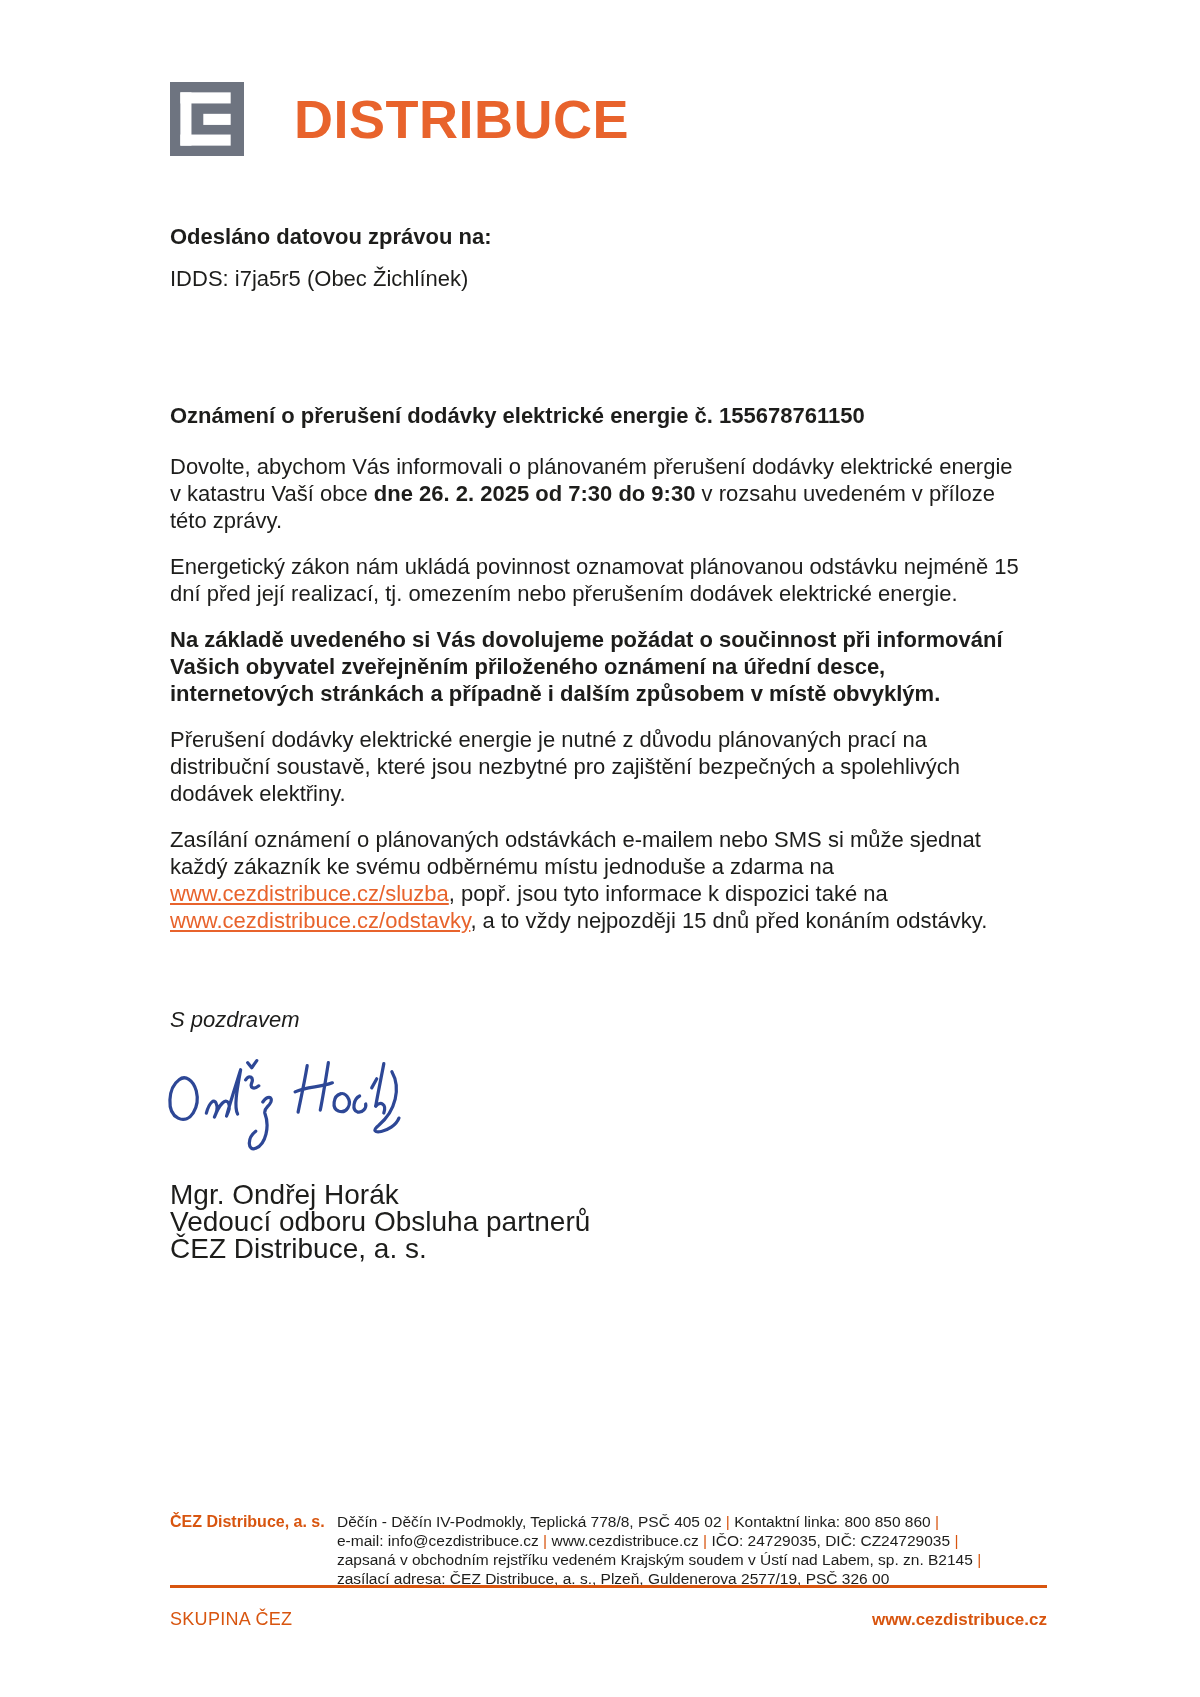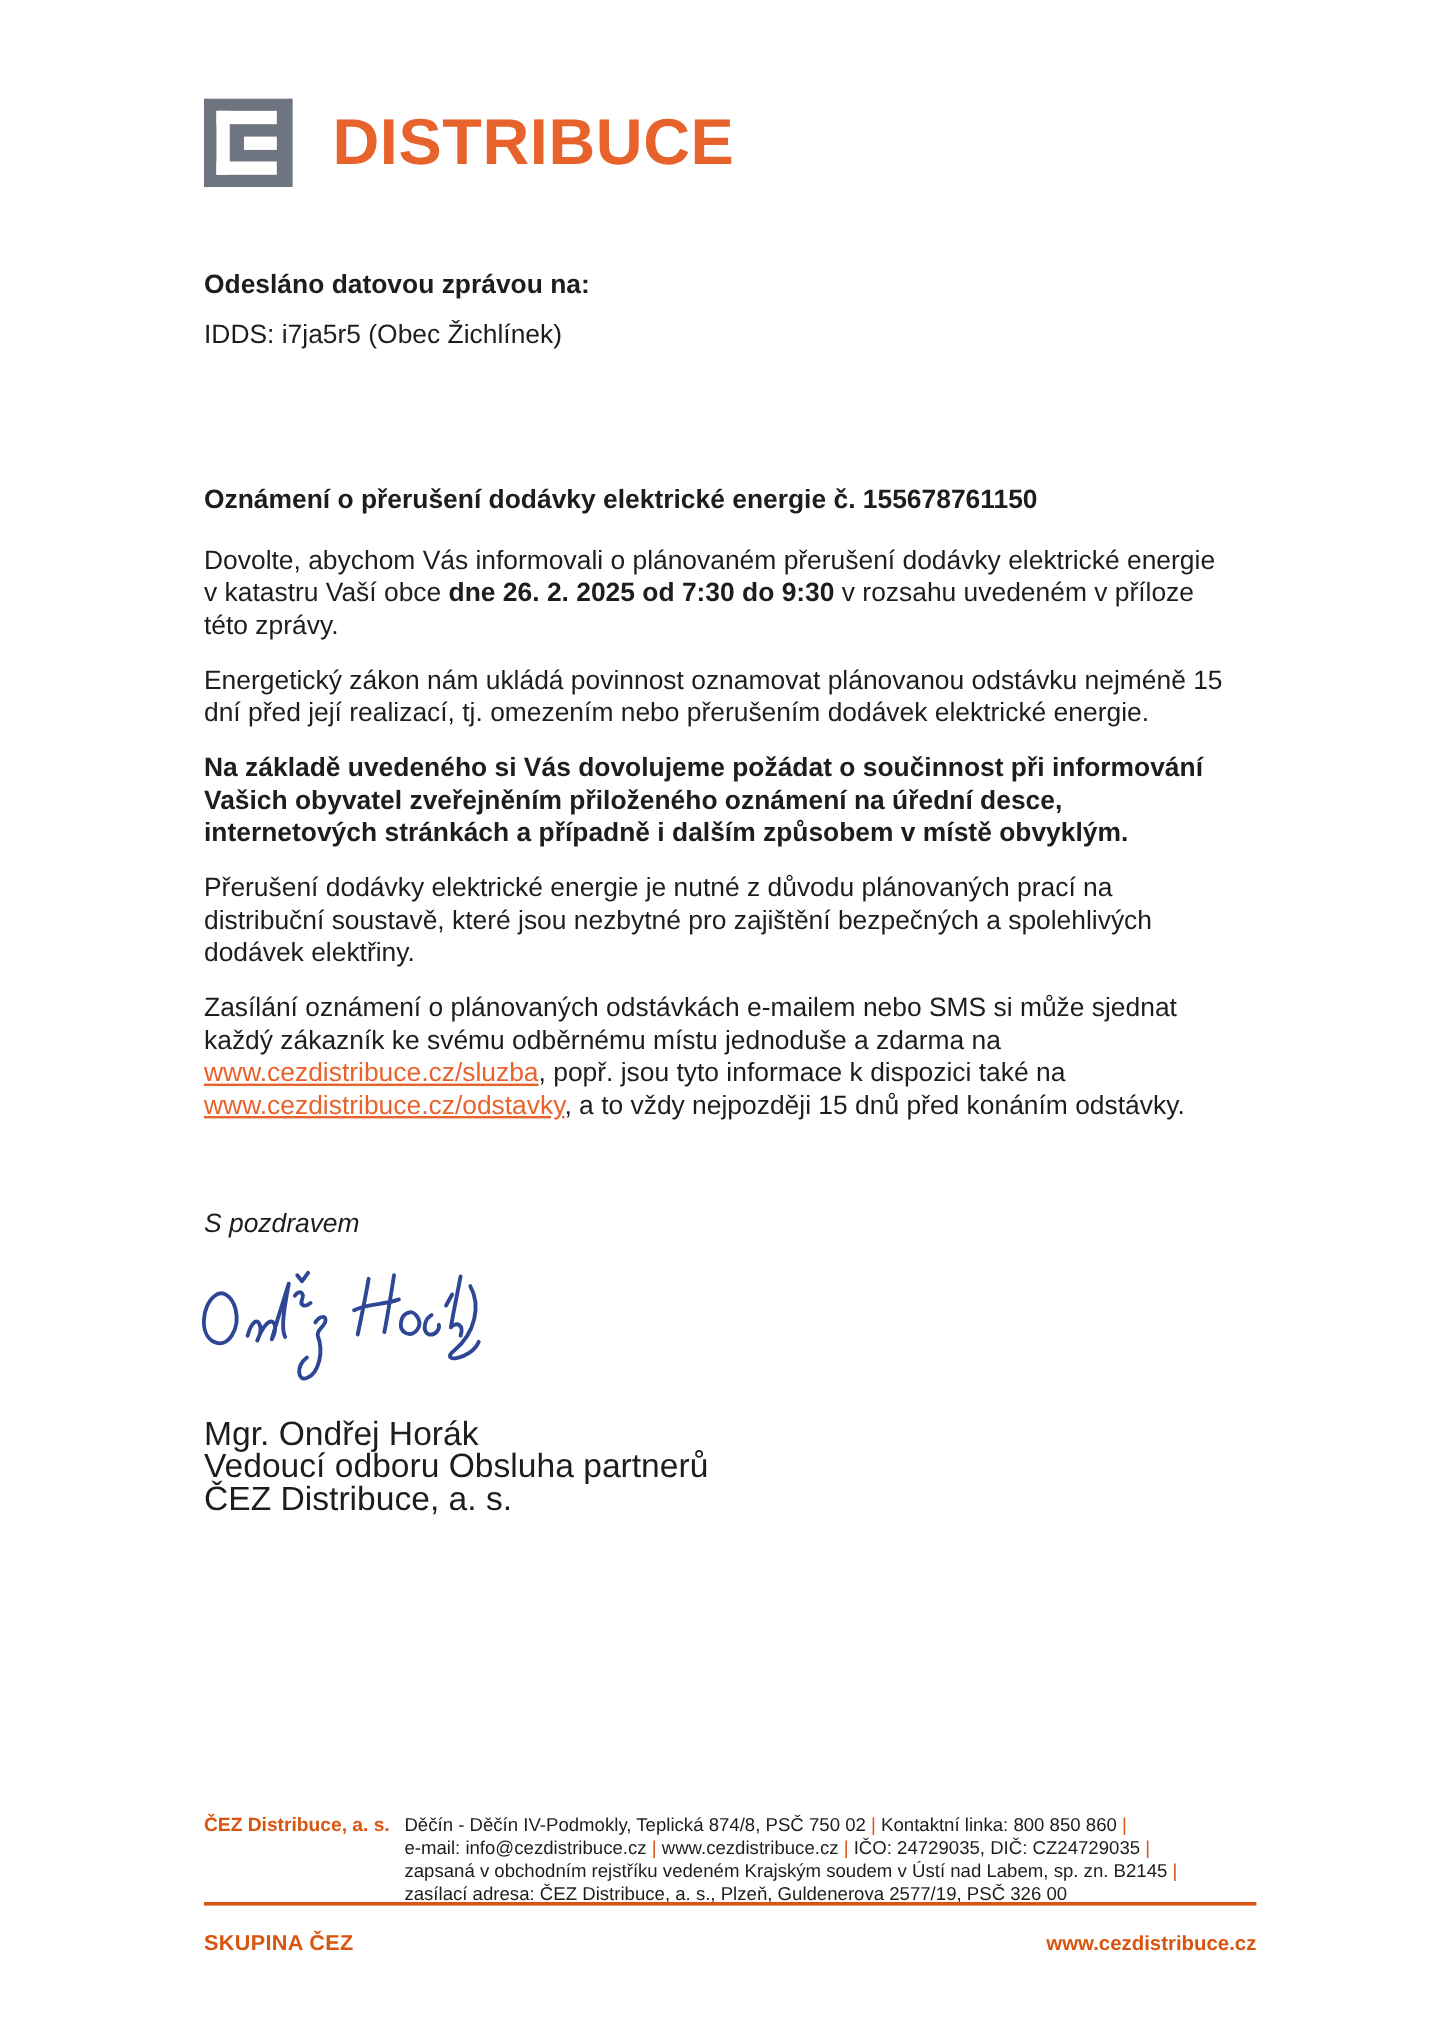--- a/index.html
+++ b/index.html
@@ -17,21 +17,21 @@
     background:var(--page-bg);
     font-family:"Liberation Sans","DejaVu Sans",sans-serif;
     color:var(--ink);
   }
   .abs{position:absolute;}
 
   
   .logo-row{top:82px;left:170px;display:flex;align-items:center;}
   .logo-mark{width:74px;height:74px;display:block;}
   .logo-word{
-    margin-left:33px;font-size:54px;font-weight:bold;letter-spacing:.5px;
+    margin-left:50px;font-size:54px;font-weight:bold;letter-spacing:.5px;
     color:var(--accent);line-height:74px;
   }
 
   
   .sent-heading{top:224px;left:170px;font-size:22px;font-weight:bold;}
   .sent-recipient{top:266px;left:170px;font-size:22px;}
 
   
   .letter-body{top:402px;left:170px;width:856px;font-size:22px;line-height:27px;}
   .subject{font-size:22px;font-weight:bold;margin-bottom:24px;line-height:27px;}
@@ -49,21 +49,21 @@
   
   .footer{top:1512px;left:170px;width:878px;display:flex;align-items:flex-start;}
   .footer-company{flex:0 0 167px;font-size:16px;font-weight:bold;color:var(--accent-dark);line-height:19px;}
   .footer-lines{flex:1;font-size:15.5px;line-height:19px;color:#1d1d1b;}
   .footer-line{white-space:pre-wrap;}
   .footer-line .sep{color:var(--accent-dark);}
 
   .rule{top:1585px;left:170px;width:877px;height:3px;background:var(--accent-dark);}
 
   .bottom-row{top:1609px;left:170px;width:877px;display:flex;justify-content:space-between;align-items:baseline;}
-  .group-label{font-size:18px;font-weight:bold;color:var(--accent-dark);letter-spacing:.3px;}
+  .group-label{font-size:18px;font-weight:normal;color:var(--accent-dark);letter-spacing:.3px;}
   .site-label{font-size:17px;font-weight:bold;color:var(--accent-dark);}
 </style>
 </head>
 <body>
 
 <div class="abs logo-row">
   <svg class="logo-mark" viewBox="0 0 100 100" aria-hidden="true">
     <rect x="0" y="0" width="100" height="100" fill="#6e7480"></rect>
     <rect x="14" y="14" width="68" height="15" fill="#ffffff"></rect>
     <rect x="14" y="14" width="15" height="72" fill="#ffffff"></rect>
@@ -108,21 +108,21 @@
 
 <div class="abs signer-block">
   <div>Mgr. Ondřej Horák</div>
   <div>Vedoucí odboru Obsluha partnerů</div>
   <div>ČEZ Distribuce, a. s.</div>
 </div>
 
 <div class="abs footer">
   <div class="footer-company">ČEZ Distribuce, a. s.</div>
   <div class="footer-lines">
-      <div class="footer-line"><span>Děčín - Děčín IV-Podmokly, Teplická 874/8, PSČ 750 02 </span><span class="sep">|</span><span> Kontaktní linka: 800 850 860 </span><span class="sep">|</span></div>
+      <div class="footer-line"><span>Děčín - Děčín IV-Podmokly, Teplická 778/8, PSČ 405 02 </span><span class="sep">|</span><span> Kontaktní linka: 800 850 860 </span><span class="sep">|</span></div>
       <div class="footer-line"><span>e-mail: info@cezdistribuce.cz </span><span class="sep">|</span><span> www.cezdistribuce.cz </span><span class="sep">|</span><span> IČO: 24729035, DIČ: CZ24729035 </span><span class="sep">|</span></div>
       <div class="footer-line"><span>zapsaná v obchodním rejstříku vedeném Krajským soudem v Ústí nad Labem, sp. zn. B2145 </span><span class="sep">|</span></div>
       <div class="footer-line"><span>zasílací adresa: ČEZ Distribuce, a. s., Plzeň, Guldenerova 2577/19, PSČ 326 00</span></div>
     </div>
 </div>
 
 <div class="abs rule"></div>
 
 <div class="abs bottom-row">
   <div class="group-label">SKUPINA ČEZ</div>

